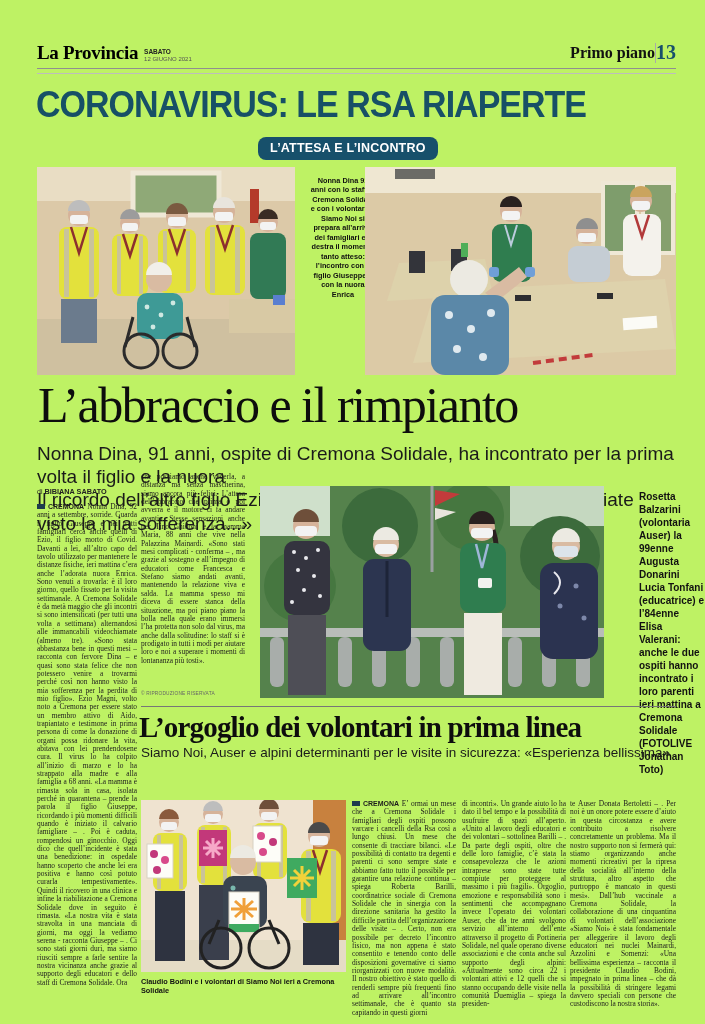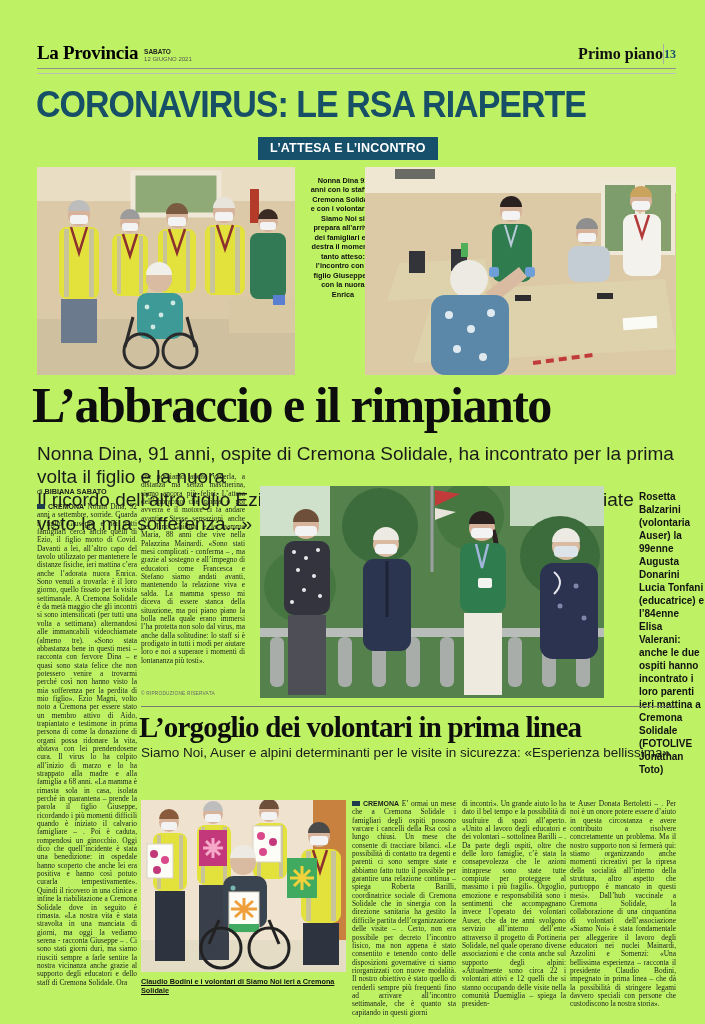--- a/index.html
+++ b/index.html
@@ -9,45 +9,45 @@
   .masthead{position:absolute;left:37px;top:38px;width:639px;height:26px;
             display:flex;justify-content:space-between;align-items:flex-end;}
   .mh-left{display:flex;align-items:flex-end;gap:6px;}
   .brand{font-family:"Liberation Serif",serif;font-weight:700;font-size:19px;letter-spacing:-0.3px;color:#000;}
   .datebox{display:flex;flex-direction:column;line-height:1.05;padding-bottom:2px;}
   .day{font-size:6.5px;font-weight:700;color:#222;}
   .date{font-size:6px;color:#555;}
   .mh-right{display:flex;align-items:center;}
   .section{font-family:"Liberation Serif",serif;font-weight:700;font-size:16px;color:#111;}
   .vdiv{width:1px;height:20px;background:#aaa;}
-  .pageno{font-family:"Liberation Serif",serif;font-weight:700;font-size:12px;color:#17506b;text-align:center;}
+  .pageno{font-family:"Liberation Serif",serif;font-weight:700;font-size:20px;color:#17506b;text-align:center;}
   .ruleband{position:absolute;left:37px;top:68px;width:639px;height:4px;
             border-top:1px solid #8f8f8f;border-bottom:1px solid #bdbdbd;}
   
   .kicker{position:absolute;left:36px;top:84px;margin:0;font-size:34px;font-weight:800;
           letter-spacing:-1px;color:#175066;transform:scaleY(1.08);transform-origin:left top;}
   .tagbar{position:absolute;left:258px;top:137px;background:#17506b;color:#fff;
-          font-weight:700;font-size:12.5px;padding:4px 12px 5px;letter-spacing:0.2px;}
+          font-weight:700;font-size:12.5px;padding:4px 12px 5px;letter-spacing:0.2px;border-radius:8px;}
   
   .photo{position:absolute;overflow:hidden;background:#ccc;}
   .photo svg{display:block;}
   .photo1{left:37px;top:167px;width:258px;height:208px;}
   .photo2{left:365px;top:167px;width:311px;height:208px;}
   .photo3{left:260px;top:486px;width:344px;height:212px;}
   .photo4{left:141px;top:800px;width:205px;height:172px;}
   
   .capmid{position:absolute;left:310px;top:176px;width:66px;text-align:center;
           font-weight:700;font-size:7.3px;line-height:1.3;color:#111;}
   .capright{position:absolute;left:639px;top:490px;width:66px;text-align:left;
             font-weight:700;font-size:10px;line-height:1.3;color:#111;}
   .capbottom{position:absolute;left:141px;top:977px;width:220px;
-             font-weight:700;font-size:7.3px;color:#111;text-decoration:underline;}
-  
-  .headline1{position:absolute;left:32px;top:376px;margin:0;width:645px;
-             font-family:"Liberation Serif",serif;font-weight:700;font-size:50px;
+             font-weight:700;font-size:7.3px;color:#111;}
+  
+  .headline1{position:absolute;left:38px;top:376px;margin:0;width:645px;
+             font-family:"Liberation Serif",serif;font-weight:400;font-size:50px;
              letter-spacing:-1.5px;color:#0d0d0d;}
   .subhead1{position:absolute;left:37px;top:442px;width:639px;font-size:19px;
             line-height:1.22;color:#1a1a1a;}
   .byline{position:absolute;left:37px;top:487px;font-size:7px;color:#222;}
   .byline b{font-size:7.3px;}
   .bodycol{position:absolute;font-family:"Liberation Serif",serif;font-size:7.4px;
            line-height:8.35px;text-align:justify;color:#1c1c1c;overflow:hidden;}
   .bodycol p{margin:0;}
   .sq{display:inline-block;width:8px;height:5.5px;background:#1d3c4d;margin-right:3px;}
   .dl{font-family:"Liberation Sans",sans-serif;font-weight:700;font-size:7px;}

